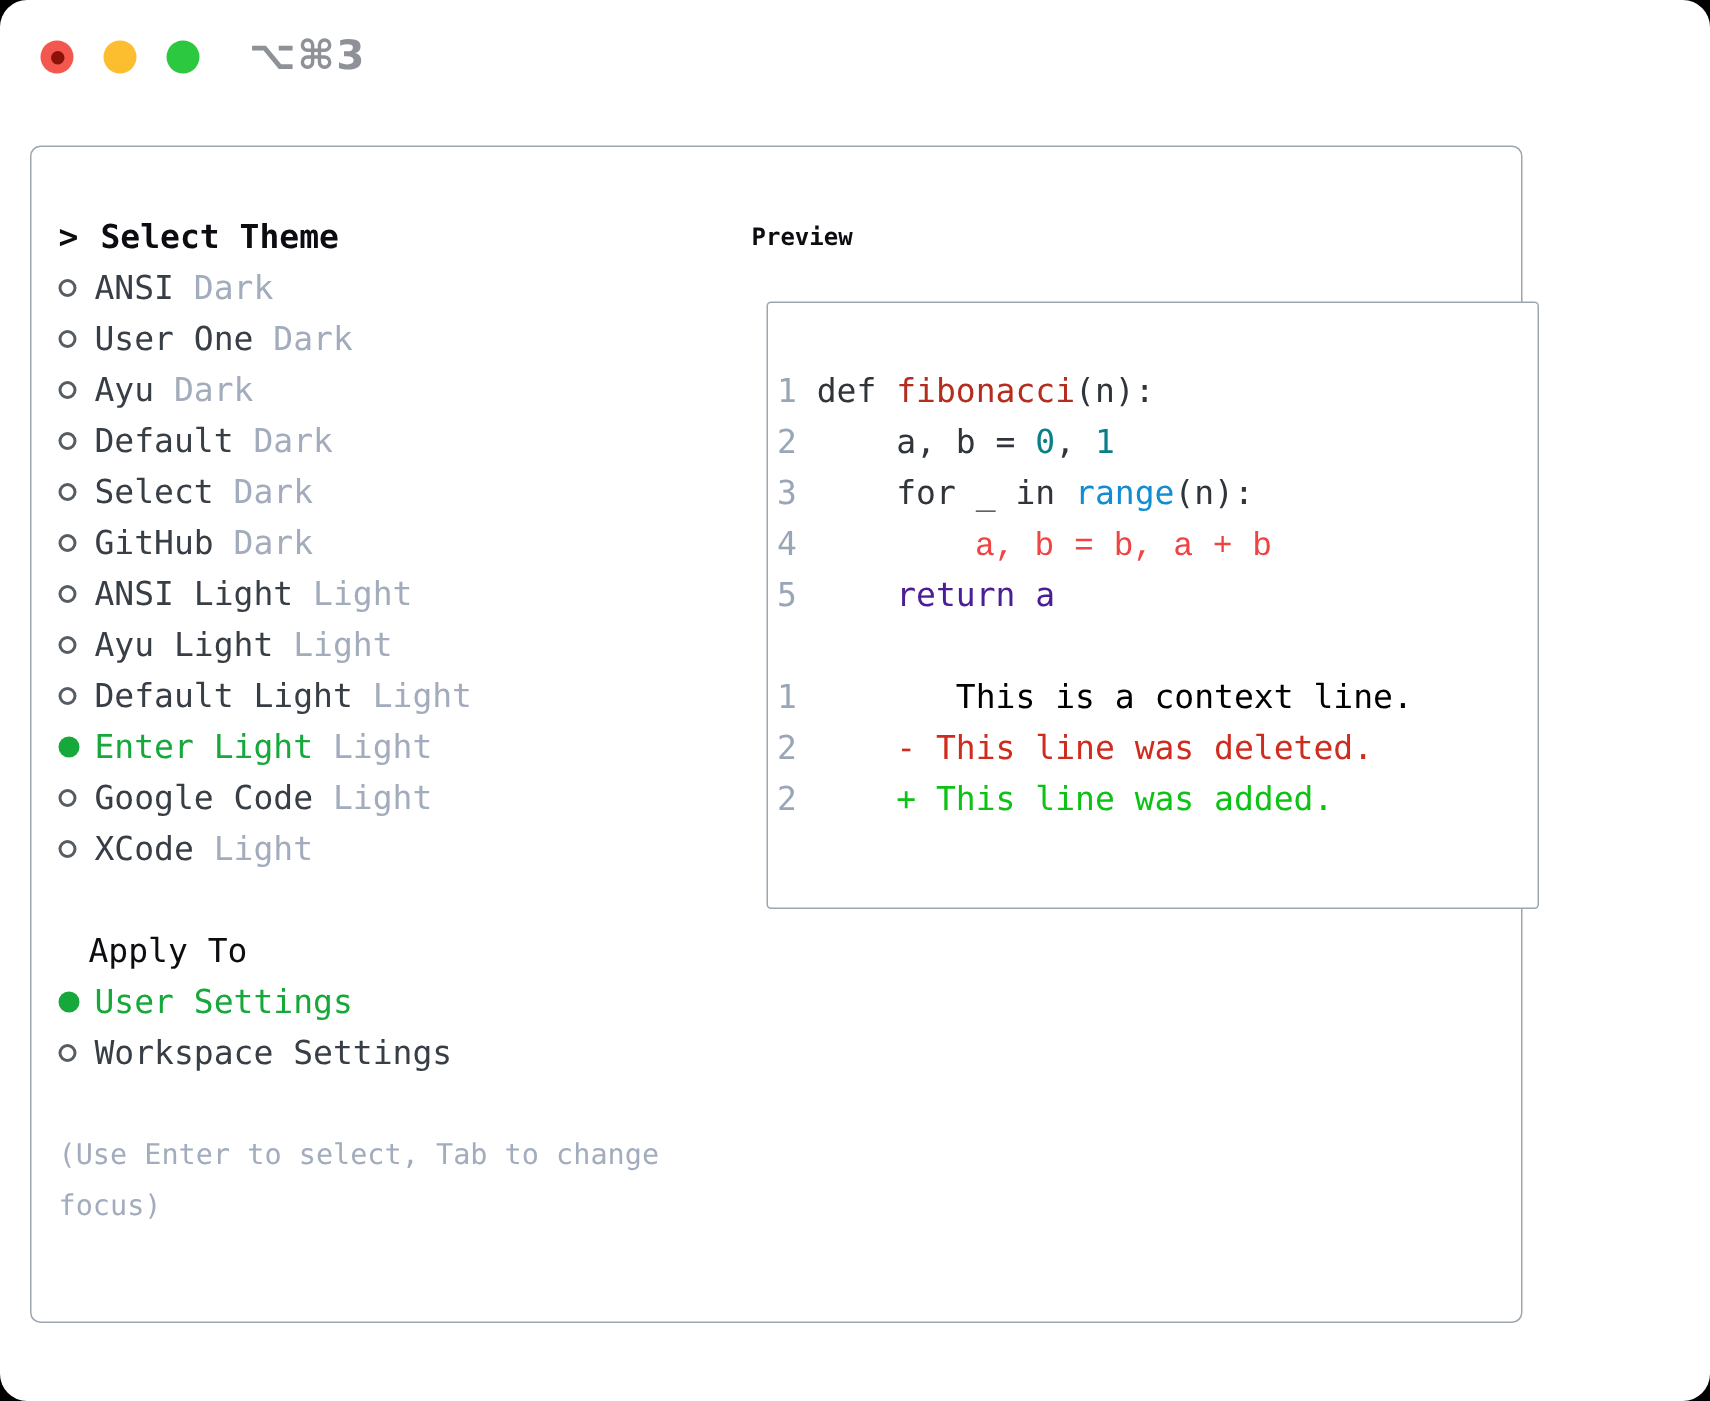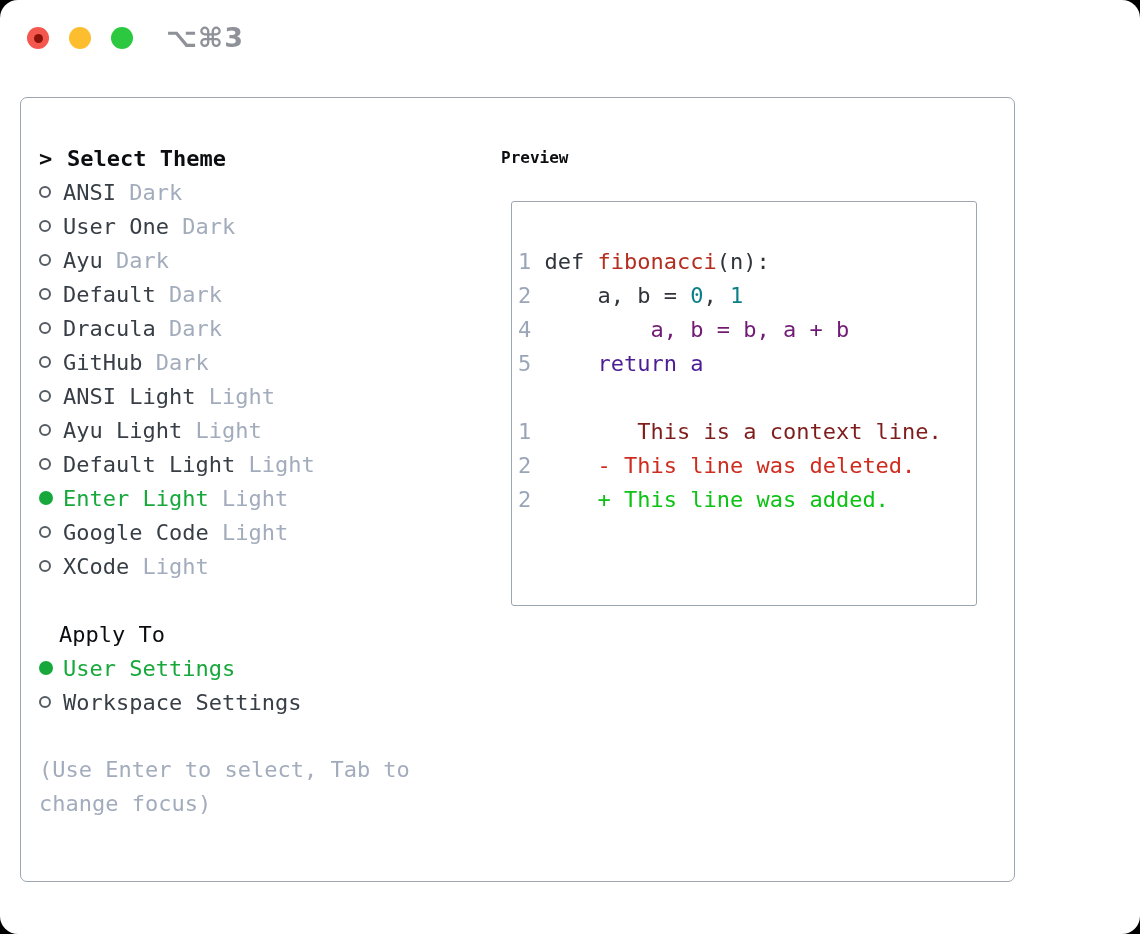--- a/index.html
+++ b/index.html
@@ -32,26 +32,26 @@
   .row{display:flex;align-items:center;height:34px;white-space:pre;}
   .spacer{height:34px;}
   .prompt{display:inline-block;width:28px;font-weight:bold;color:var(--heading);}
   .list-heading{font-weight:bold;color:var(--heading);}
   .bullet{flex:0 0 auto;width:12px;height:12px;border:2px solid var(--bullet_outline);
           border-radius:50%;margin-right:12px;box-sizing:border-box;}
   .row.selected .bullet{background:var(--selected_green);border-color:var(--selected_green);width:14px;height:14px;margin-right:10px;border-width:0;}
   .row.selected .label{color:var(--selected_green);}
   .suffix{color:var(--muted);}
   .apply-heading{margin-left:20px;color:var(--heading);}
-  .footer{width:440px;color:var(--muted);font-size:22px;line-height:34px;}
+  .footer{width:440px;color:var(--muted);font-size:19px;line-height:34px;}
 
   
   .preview-heading{position:absolute;left:480px;top:43px;font-size:16px;line-height:34px;
                    font-weight:bold;color:var(--heading);}
-  .preview-box{position:absolute;left:490px;top:103px;width:466px;height:405px;box-sizing:border-box;
+  .preview-box{position:absolute;left:490px;top:103px;width:515px;height:405px;box-sizing:border-box;
                border:1.5px solid var(--panel_border);border-radius:3px;background:#fff;
                padding:43px 0 0 6px;overflow:hidden;}
   .cline{height:34px;line-height:34px;font-size:22px;white-space:pre;}
   .cline .lineno{color:var(--lineno);}
 </style>
 </head>
 <body>
 
 <div class="screen">
   <div class="window">
@@ -69,21 +69,21 @@
 
       <div class="leftcol">
         <div class="row">
           <span class="prompt">&gt;</span><span class="list-heading">Select Theme</span>
         </div>
         <div id="theme-items">
             <div class="row"><span class="bullet"></span><span class="label">ANSI</span><span class="suffix"> Dark</span></div>
             <div class="row"><span class="bullet"></span><span class="label">User One</span><span class="suffix"> Dark</span></div>
             <div class="row"><span class="bullet"></span><span class="label">Ayu</span><span class="suffix"> Dark</span></div>
             <div class="row"><span class="bullet"></span><span class="label">Default</span><span class="suffix"> Dark</span></div>
-            <div class="row"><span class="bullet"></span><span class="label">Dracula</span><span class="suffix"> Dark</span></div>
+            <div class="row"><span class="bullet"></span><span class="label">Select</span><span class="suffix"> Dark</span></div>
             <div class="row"><span class="bullet"></span><span class="label">GitHub</span><span class="suffix"> Dark</span></div>
             <div class="row"><span class="bullet"></span><span class="label">ANSI Light</span><span class="suffix"> Light</span></div>
             <div class="row"><span class="bullet"></span><span class="label">Ayu Light</span><span class="suffix"> Light</span></div>
             <div class="row"><span class="bullet"></span><span class="label">Default Light</span><span class="suffix"> Light</span></div>
             <div class="row selected"><span class="bullet"></span><span class="label">Enter Light</span><span class="suffix"> Light</span></div>
             <div class="row"><span class="bullet"></span><span class="label">Google Code</span><span class="suffix"> Light</span></div>
             <div class="row"><span class="bullet"></span><span class="label">XCode</span><span class="suffix"> Light</span></div>
           </div>
         <div class="spacer"></div>
         <div class="row">
@@ -95,24 +95,25 @@
           </div>
         <div class="spacer"></div>
         <div class="footer">(Use Enter to select, Tab to change focus)</div>
       </div>
 
       <div class="preview-heading">Preview</div>
       <div class="preview-box">
         <div id="code-lines">
             <div class="cline"><span class="lineno">1</span><span style="color: rgb(48, 53, 59);"> def </span><span style="color: rgb(180, 45, 30);">fibonacci</span><span style="color: rgb(48, 53, 59);">(n):</span></div>
             <div class="cline"><span class="lineno">2</span><span style="color: rgb(48, 53, 59);">     a, b = </span><span style="color: rgb(11, 127, 135);">0</span><span style="color: rgb(48, 53, 59);">, </span><span style="color: rgb(11, 127, 135);">1</span></div>
-            <div class="cline"><span class="lineno">4</span><span style="color: #701a75;">         a, b = b, a + b</span></div>
+            <div class="cline"><span class="lineno">3</span><span style="color: rgb(48, 53, 59);">     for _ in </span><span style="color: rgb(18, 140, 211);">range</span><span style="color: rgb(48, 53, 59);">(n):</span></div>
+            <div class="cline"><span class="lineno">4</span><span style="color: #ef4444; font-family: Liberation Mono, monospace;">         a, b = b, a + b</span></div>
             <div class="cline"><span class="lineno">5</span><span style="color: #4c1d95;">     return a</span></div>
             <div class="cline"><span class="lineno"></span></div>
-            <div class="cline"><span class="lineno">1</span><span style="color: #7f1d1d;">        This is a context line.</span></div>
+            <div class="cline"><span class="lineno">1</span><span style="color: #000000;">        This is a context line.</span></div>
             <div class="cline"><span class="lineno">2</span><span style="color: rgb(206, 44, 30);">     - This line was deleted.</span></div>
             <div class="cline"><span class="lineno">2</span><span style="color: rgb(12, 194, 20);">     + This line was added.</span></div>
           </div>
       </div>
 
     </div>
   </div>
 </div>
 
 </body></html>

